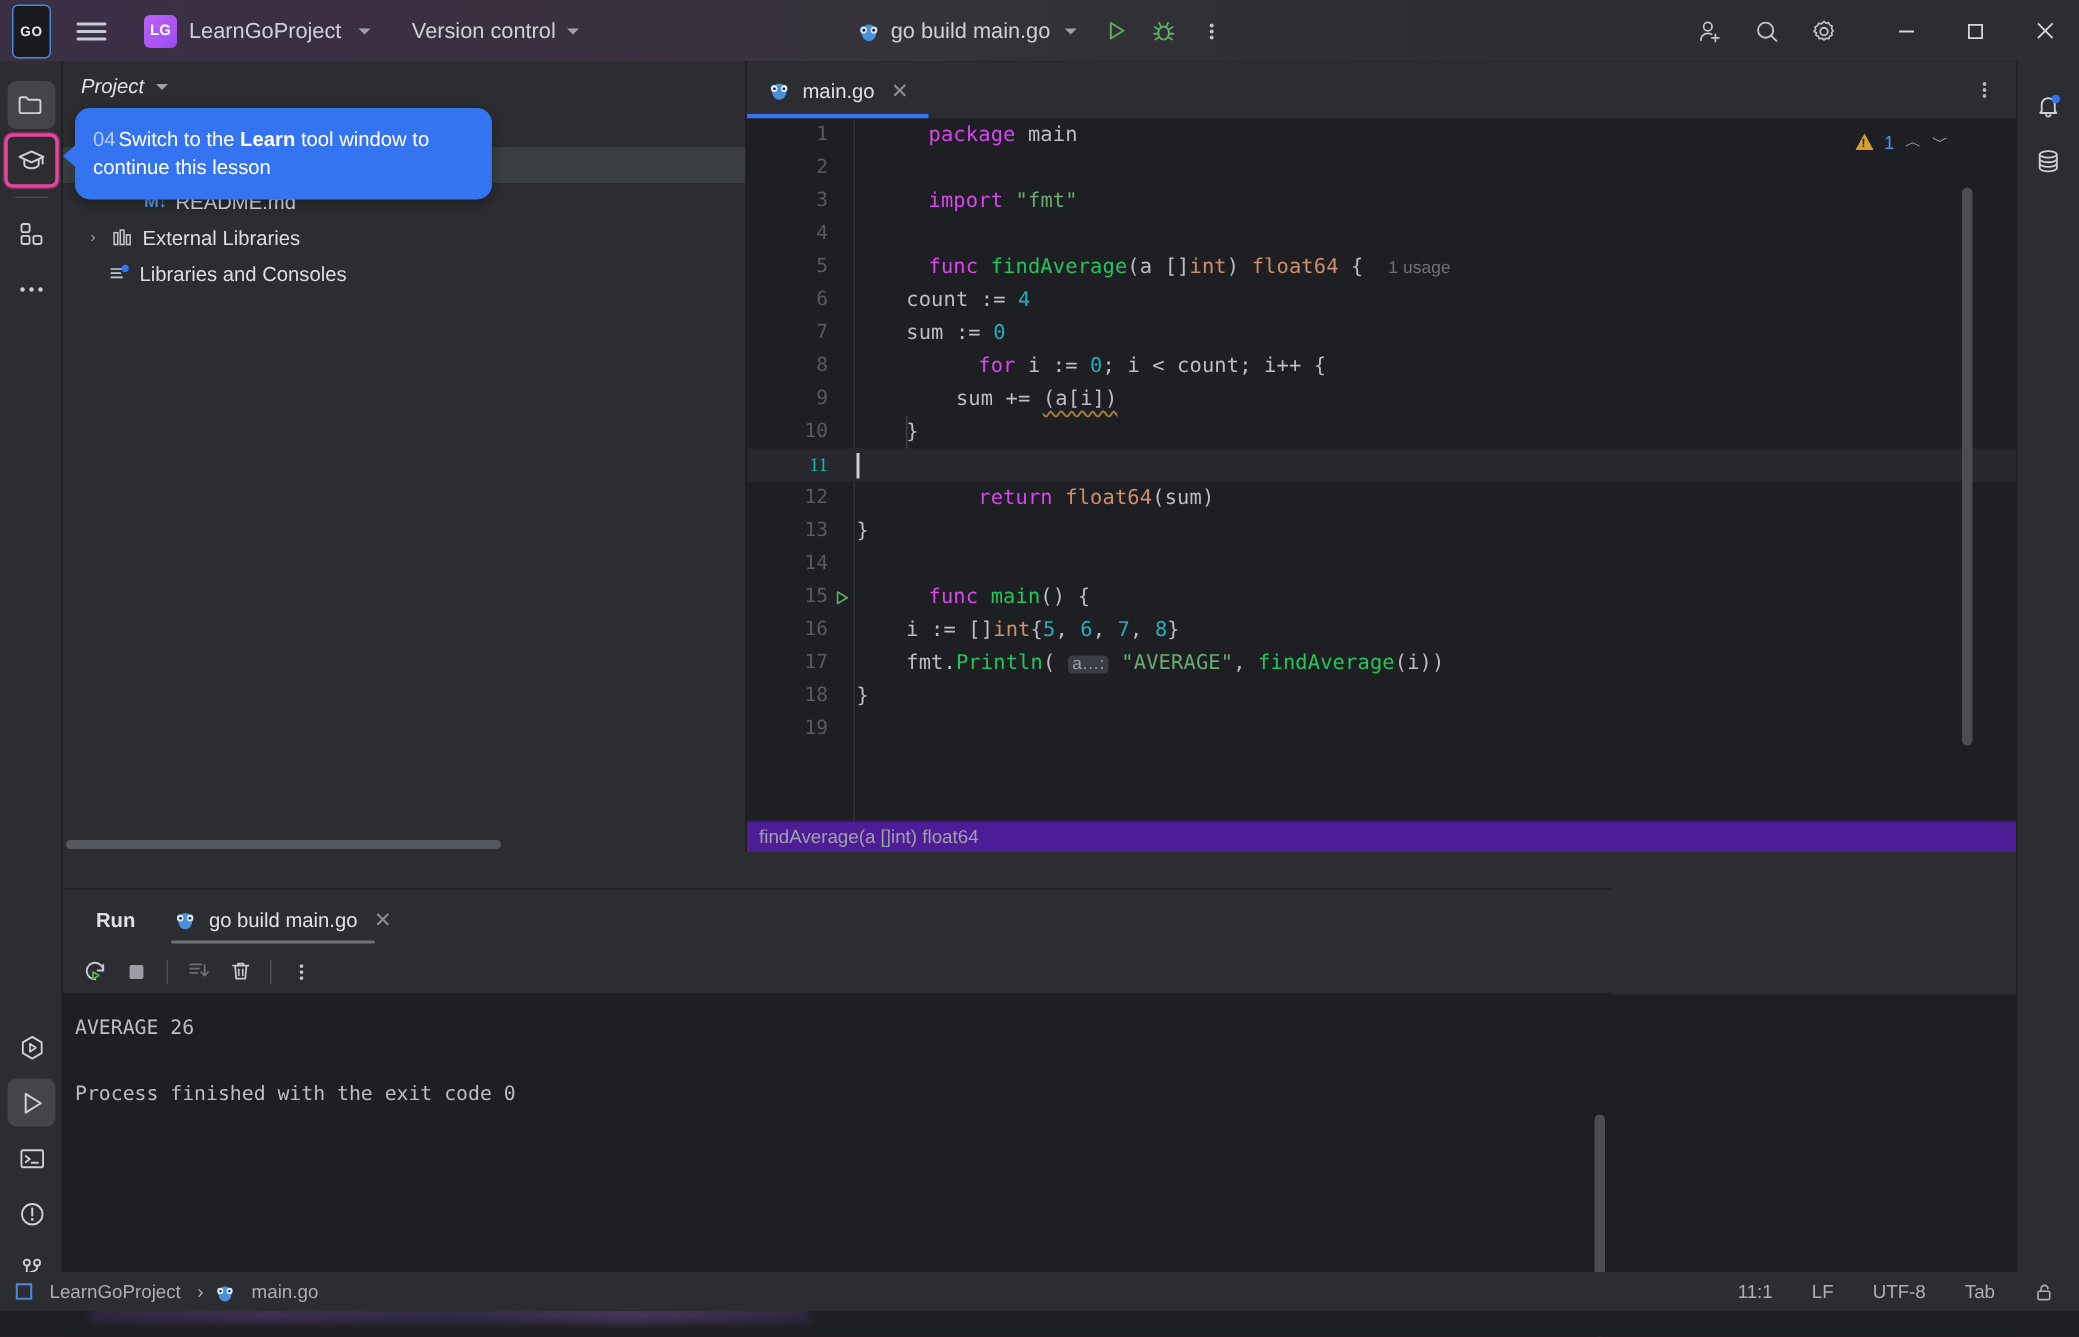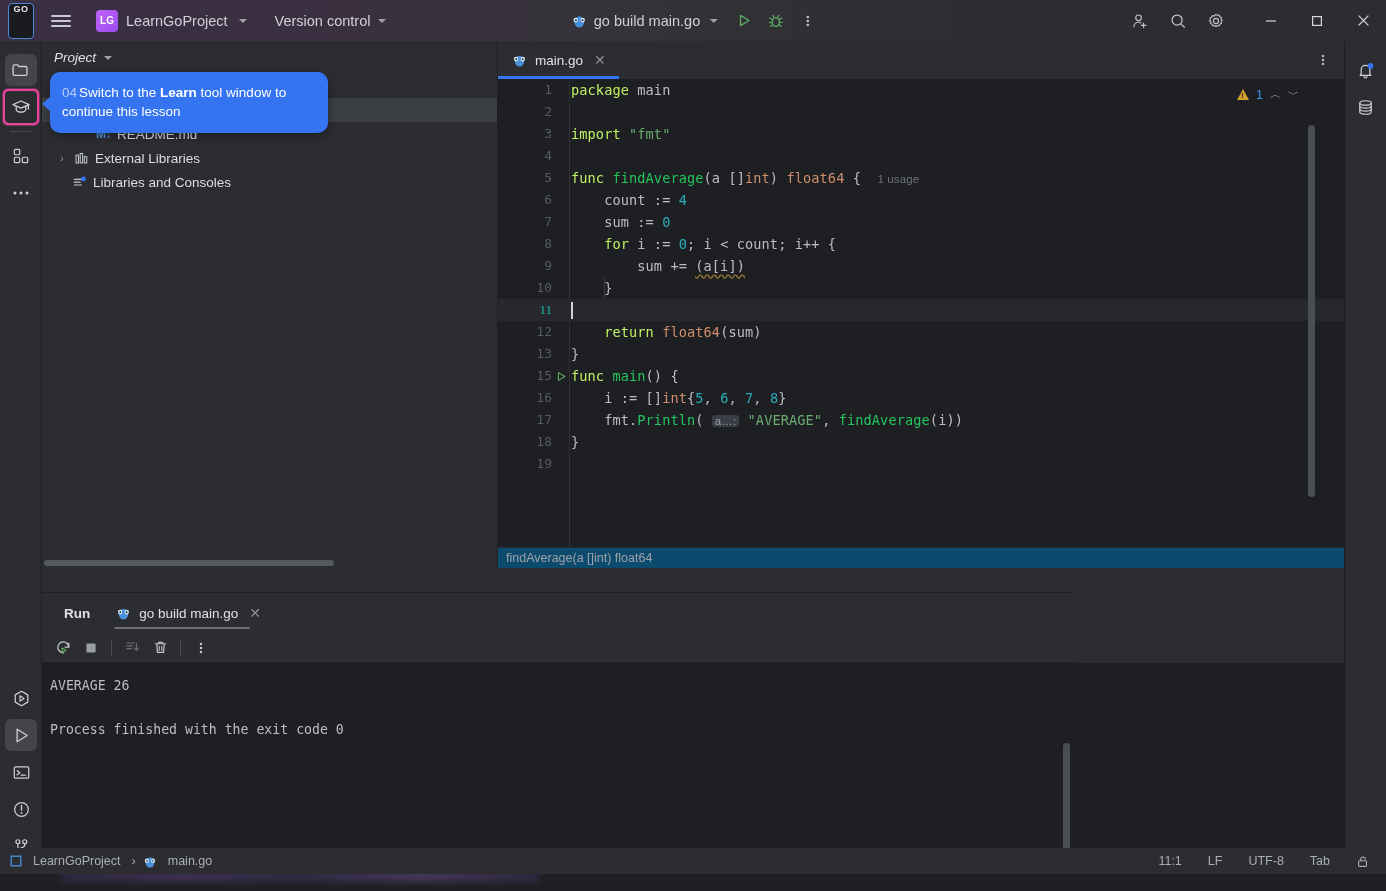--- a/index.html
+++ b/index.html
@@ -15,21 +15,21 @@
   
   .titlebar{
     position:absolute; left:0; top:0; width:1386px; height:41px;
     background: linear-gradient(90deg,#3b2f45 0%, #3a3040 26%, #343338 45%, #2f3033 60%, #2b2d30 75%);
     display:flex; align-items:center;
   }
   .tb-left{ display:flex; align-items:center; gap:0px; padding-left:8px; }
   .tb-btn{ height:28px; display:flex; align-items:center; justify-content:center; border-radius:5px; color:#ced0d6; cursor:default; }
   .go-logo{
     width:26px;height:36px;border-radius:4px;background:#1a1b1e;border:1.5px solid #4a87d8;
-    display:flex;align-items:flex-start;justify-content:center;margin-right:10px;
+    display:flex;align-items:center;justify-content:center;margin-right:10px;
   }
   .go-logo span{ font-size:9px;font-weight:700;color:#e6e8ef;letter-spacing:.5px; font-family:"Liberation Sans",sans-serif;}
   .hamburger{ width:34px; }
   .hamburger i{ display:block; width:20px; height:2px; background:#c8cad1; margin:3px 0; border-radius:1px;}
   .proj-chip{ display:flex;align-items:center;gap:8px;padding:4px 8px;border-radius:5px;margin-left:10px;cursor:default;}
   .proj-badge{ width:22px;height:22px;border-radius:4px;background:linear-gradient(135deg,#c061f7,#9a4df0);
     display:flex;align-items:center;justify-content:center;font-size:10px;font-weight:700;color:#fff;}
   .tb-text{ font-size:14.5px;color:#ced0d6; }
   .chev{ width:0;height:0;border-left:4px solid transparent;border-right:4px solid transparent;border-top:4.5px solid #9fa2a9; margin-left:3px;}
   .vcs{ display:flex;align-items:center;gap:5px;padding:4px 8px;border-radius:5px;margin-left:12px;cursor:default;}
@@ -84,35 +84,35 @@
   .code-area{ position:absolute;left:0;top:38px;width:847px;height:468px;background:#1e1f22;overflow:hidden;}
   .codeline{ height:22px;line-height:22px;display:flex;align-items:center;position:relative;}
   .ln{ position:absolute;left:0;width:54px;text-align:right;color:#565a61;
        font-family:"DejaVu Sans Mono","Liberation Mono",monospace;font-size:13px;}
   .codeline.cur .ln{ color:#14b8a6;font-family:Liberation Serif, serif; }
   .codeline.cur{ background:#26282e; }
   .runmark{ position:absolute;left:58px;color:#5fad65;font-size:11px;}
   .ctext{ position:absolute;left:73px;white-space:pre;
      font-family:"DejaVu Sans Mono","Liberation Mono",monospace;font-size:13.6px;color:#bcbec4;letter-spacing:.1px;}
   .gline{ position:absolute;left:71px;top:0;width:1px;height:468px;background:#2f3135;}
-  .kw{color:#bef264;} .fn{color:#22c55e;} .str{color:#6aab73;} .num{color:#2aacb8;}
+  .kw{color:#d946ef;padding-left:48px;} .fn{color:#22c55e;} .str{color:#6aab73;} .num{color:#2aacb8;}
   .typ{color:#cf8e6d;} .idf{color:#bcbec4;}
   .usage{ color:#6e7277; font-family:"Liberation Sans",sans-serif; font-size:11.5px;margin-top:32px; }
   .hintchip{ background:#3a3d43;color:#9aa0a6;border-radius:3px;padding:0 3px;font-size:11.5px;
      font-family:"Liberation Sans",sans-serif;}
   .squig{ text-decoration: underline wavy #9d7b38; text-decoration-skip-ink:none; text-underline-offset:3px;}
   .caret{ position:absolute;left:73px;top:3px;width:1.6px;height:17px;background:#ced0d6;}
   .indentguide{position:absolute;width:1px;background:#3b3e44;}
 
   .inspect{ position:absolute;right:46px;top:8px;display:flex;align-items:center;gap:7px;font-size:12.5px;color:#bcbec4;}
   .warn-tri{ width:0;height:0;border-left:6px solid transparent;border-right:6px solid transparent;border-bottom:11px solid #d5a02f;position:relative;}
   .warn-tri:after{content:"!";position:absolute;left:-2px;top:2px;font-size:8px;color:#1e1f22;font-weight:700;}
   .ed-scroll{ position:absolute;right:30px;top:46px;width:7px;height:418px;}
   .ed-scroll .thumb{position:absolute;top:0;left:0;width:7px;height:372px;background:#4a4d53;border-radius:4px;}
-  .breadcrumbs{ position:absolute;left:0;bottom:0;width:847px;height:21px;background:#0c4a6e;display:flex;align-items:center;
+  .breadcrumbs{ position:absolute;left:0;bottom:0;width:847px;height:21px;background:#4c1d95;display:flex;align-items:center;
       padding-left:8px;font-size:12.5px;color:#9fa2a9;border-top:1px solid #26282e;}
 
   
   .rightstrip{ position:absolute;right:0;top:41px;width:42px;height:833px;background:#2b2d30;border-left:1px solid #1e1f22;}
 
   
   .runpanel{ position:absolute;left:42px;top:592px;width:1032px;height:306px;background:#2b2d30;border-top:1px solid #1e1f22;}
   .run-tabs{ height:40px;display:flex;align-items:center;padding-left:12px;gap:2px;position:relative;}
   .run-title{ font-size:13.5px;color:#dfe1e5;font-weight:700;padding:0 14px 0 10px;}
   .run-tab{ display:flex;align-items:center;gap:8px;font-size:13.5px;color:#dfe1e5;padding:0 8px 0 10px;height:40px;position:relative;cursor:default;}
@@ -426,20 +426,24 @@
           </div>
           <div class="codeline">
             <span class="ln">12</span>
             <span class="ctext">    <span class="kw">return</span> <span class="typ">float64</span>(sum)</span>
           </div>
           <div class="codeline">
             <span class="ln">13</span>
             <span class="ctext">}</span>
           </div>
           <div class="codeline">
+            <span class="ln">14</span>
+            <span class="ctext"></span>
+          </div>
+          <div class="codeline">
             <span class="ln">15</span>
             <span class="runmark">
               <svg width="11" height="11" viewBox="0 0 12 12">
                 <path d="M2.6 1.8 L9.6 6 L2.6 10.2 Z" fill="none" stroke="#5fad65" stroke-width="1.2" stroke-linejoin="round"></path>
               </svg>
             </span>
             <span class="ctext"><span class="kw">func</span> <span class="fn">main</span>() {</span>
           </div>
           <div class="codeline">
             <span class="ln">16</span>

